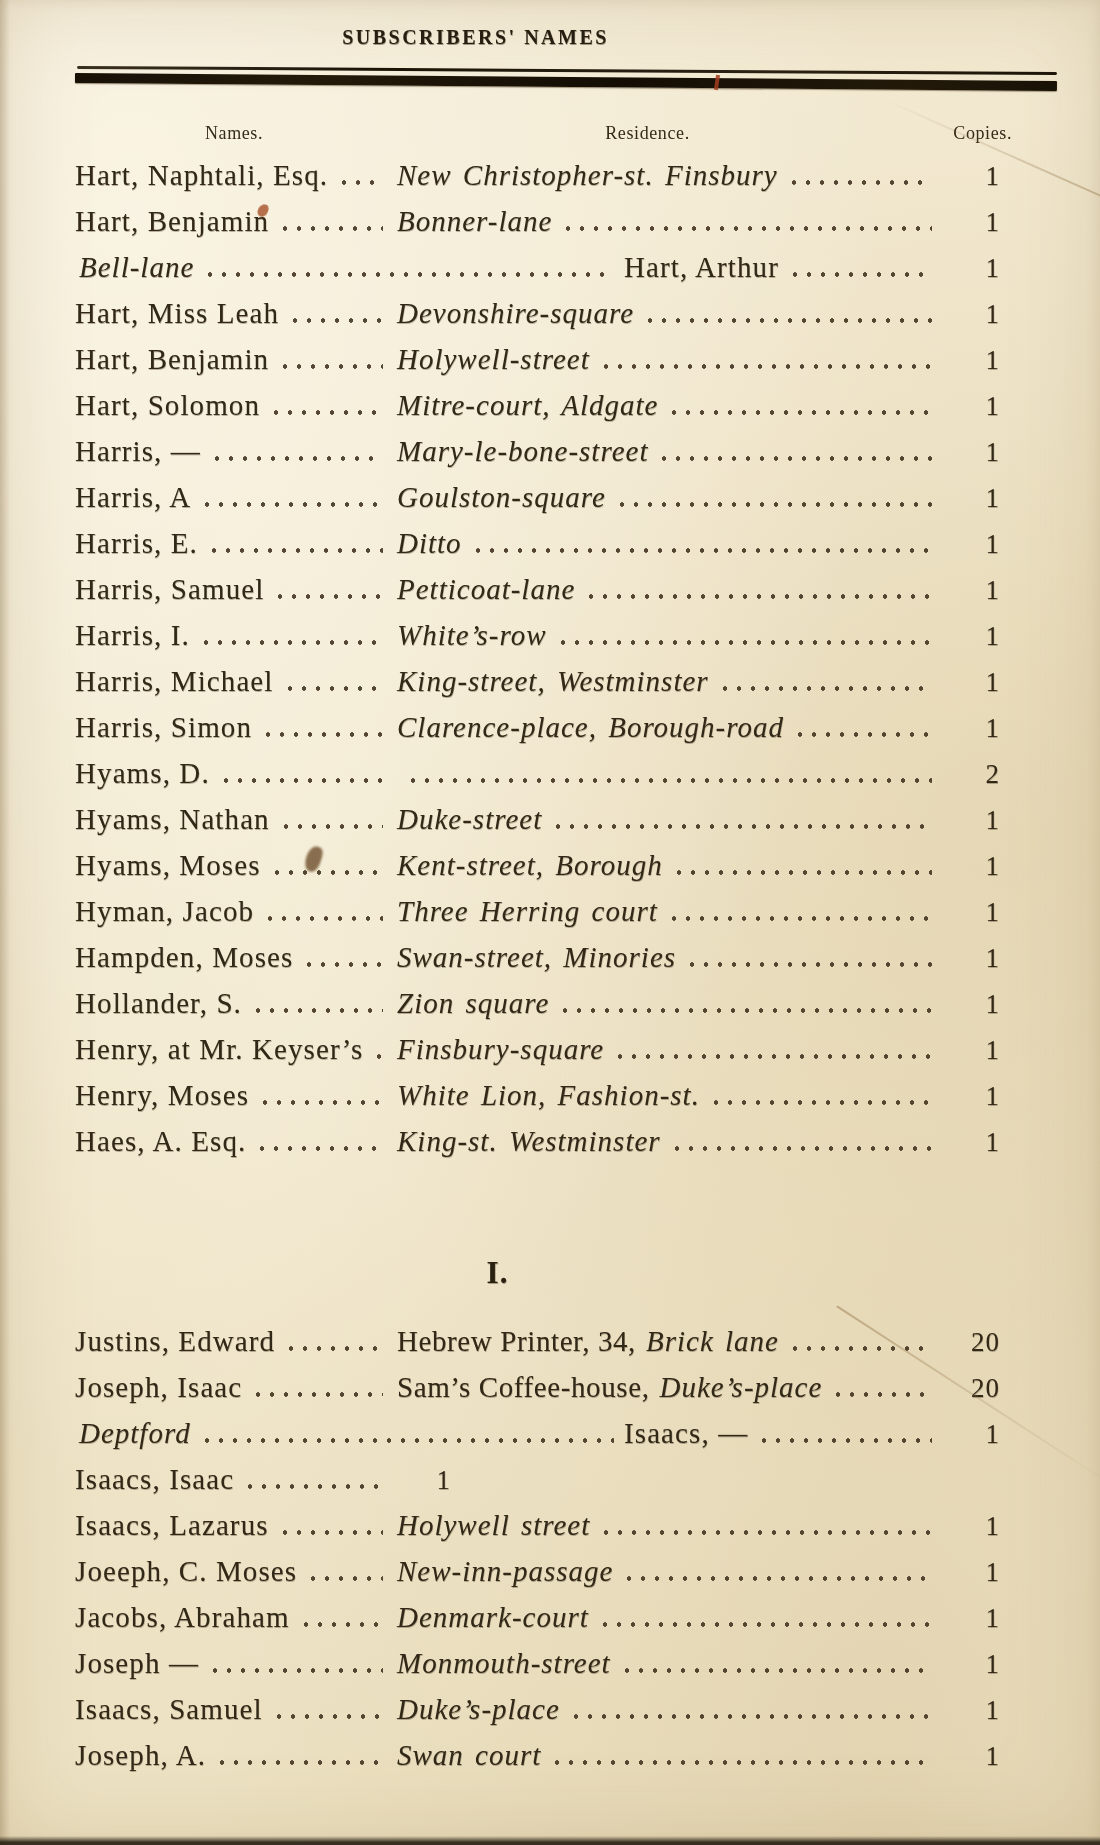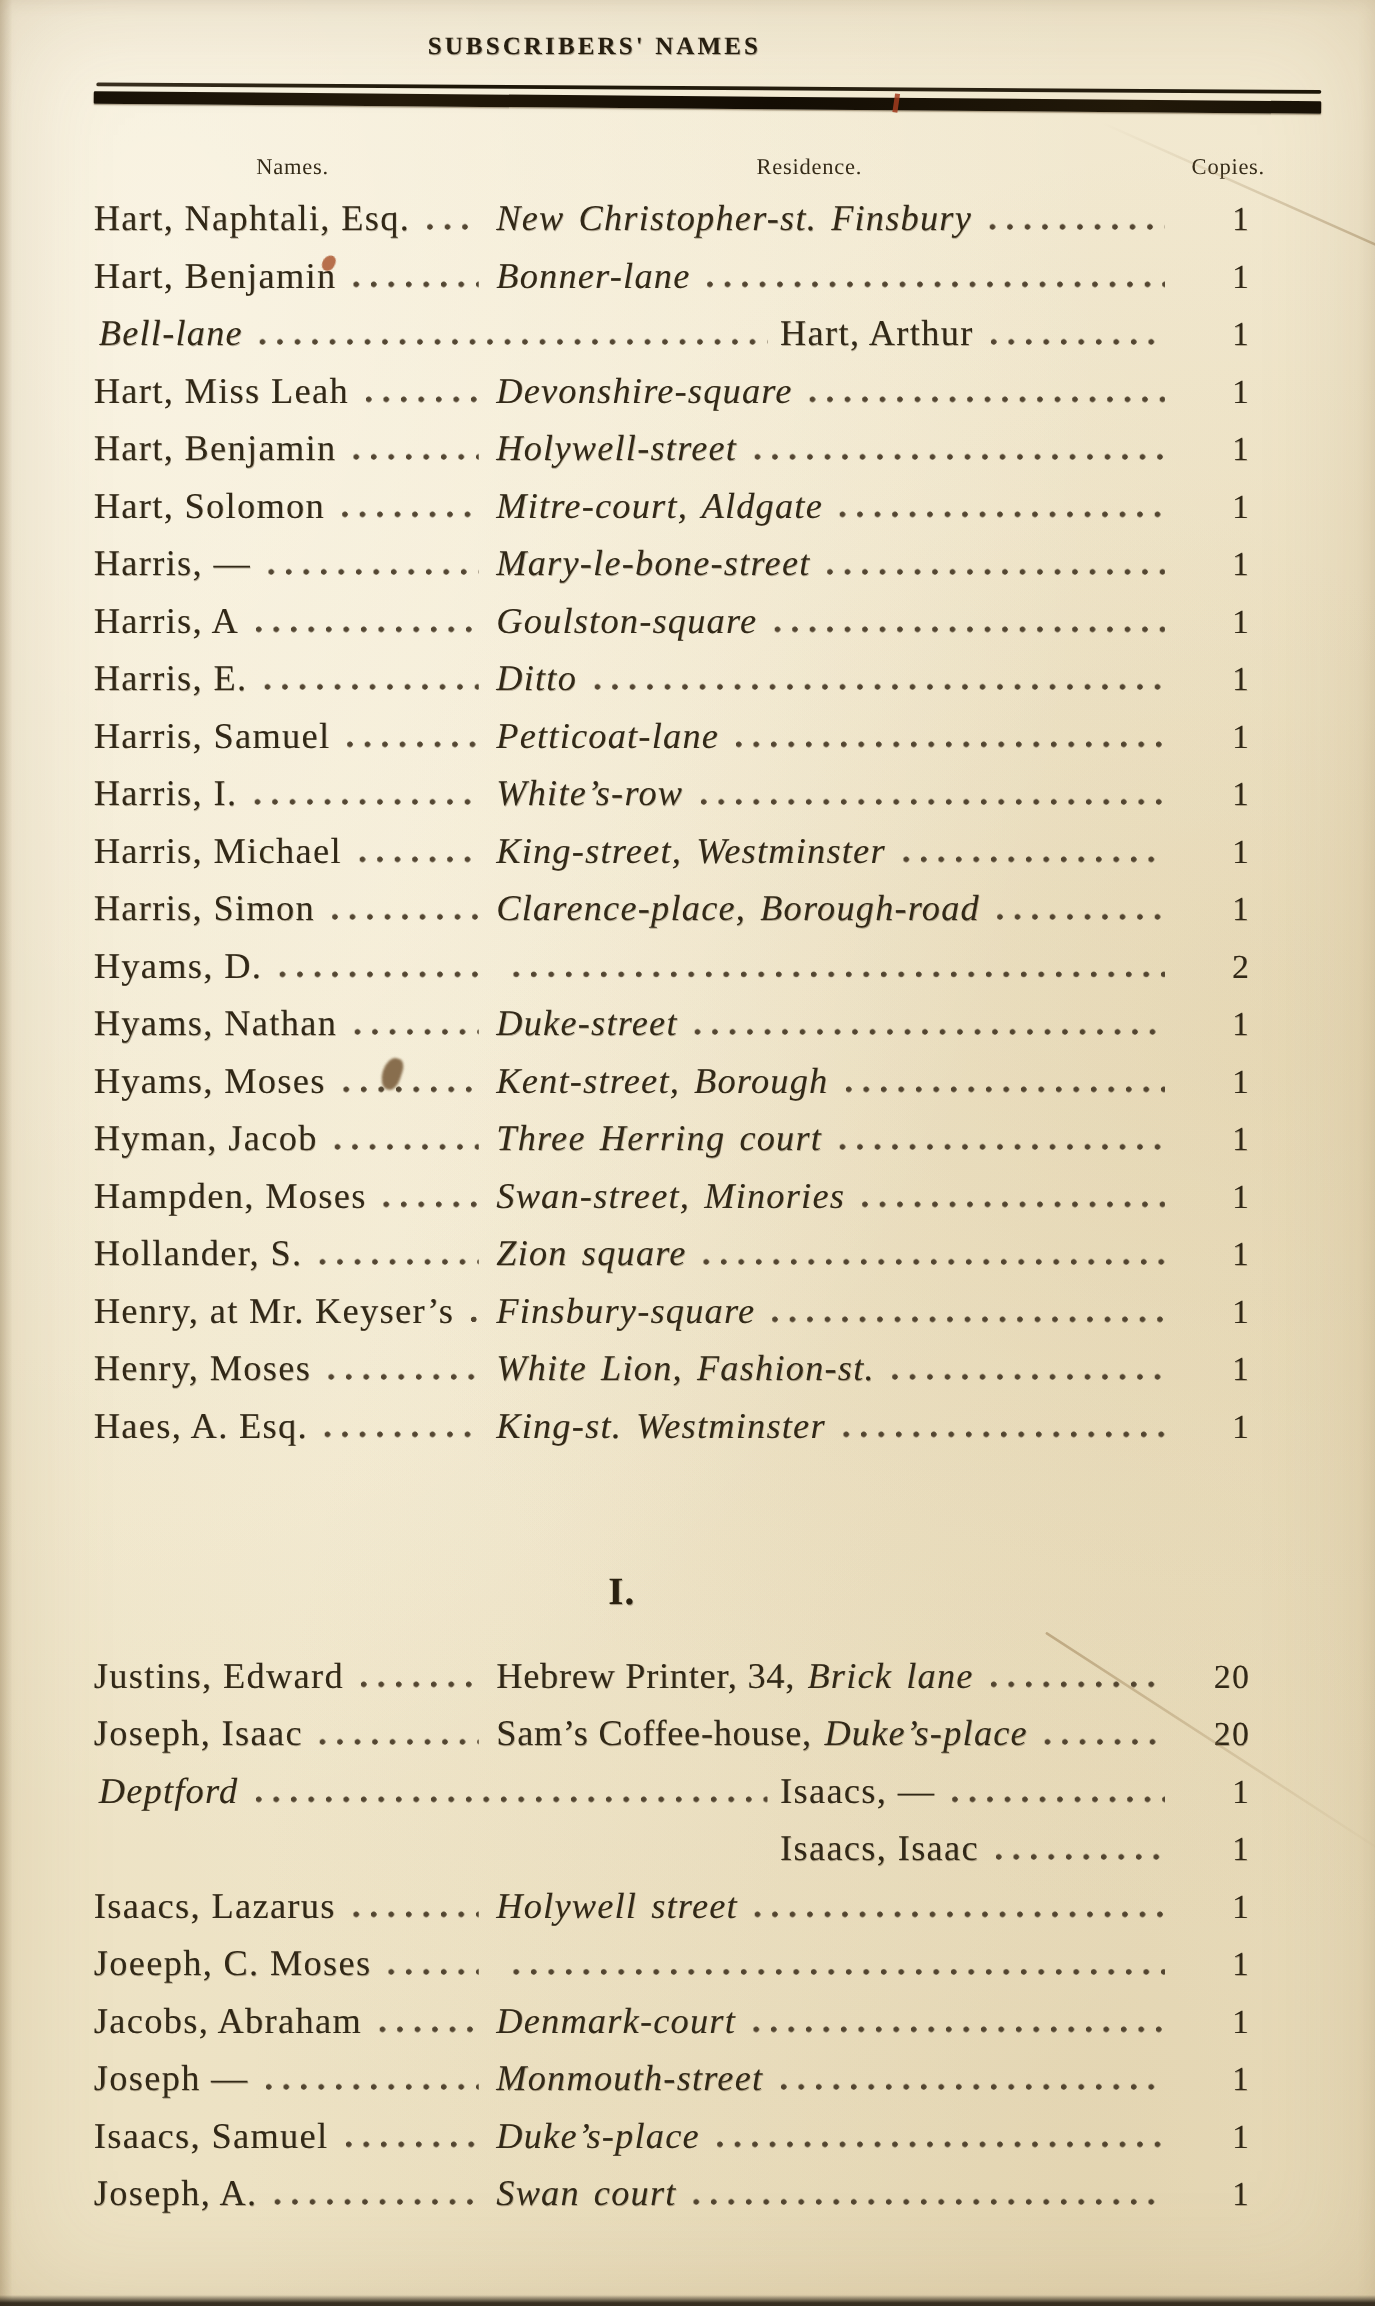--- a/index.html
+++ b/index.html
@@ -76,21 +76,20 @@
   
   .rows{margin-top:8px;}
   .rows.i-rows{margin-top:22px;}
   .row{
     display:flex;
     align-items:baseline;
     height:46px;
     line-height:46px;
     font-size:29px;
     white-space:nowrap;
-    justify-content:flex-end;
   }
   .cell{min-width:0;}
   .cell.name{
     width:318px;flex:none;
     display:flex;align-items:baseline;
     letter-spacing:1.1px;
     overflow:hidden;
   }
   .cell.res{
     flex:1;
@@ -540,20 +539,21 @@
           <div class="cell cop">1</div>
         </div>
 
         <div class="row">
           <div class="cell name">
             <span class="nm">Joeeph, C. Moses</span>
             <span class="leader"></span>
           </div>
           <div class="cell res">
             <span class="res-ro"></span>
+            <span class="res-it">New-inn-passage</span>
             <span class="leader"></span>
           </div>
           <div class="cell cop">1</div>
         </div>
 
         <div class="row">
           <div class="cell name">
             <span class="nm">Jacobs, Abraham</span>
             <span class="leader"></span>
           </div>

